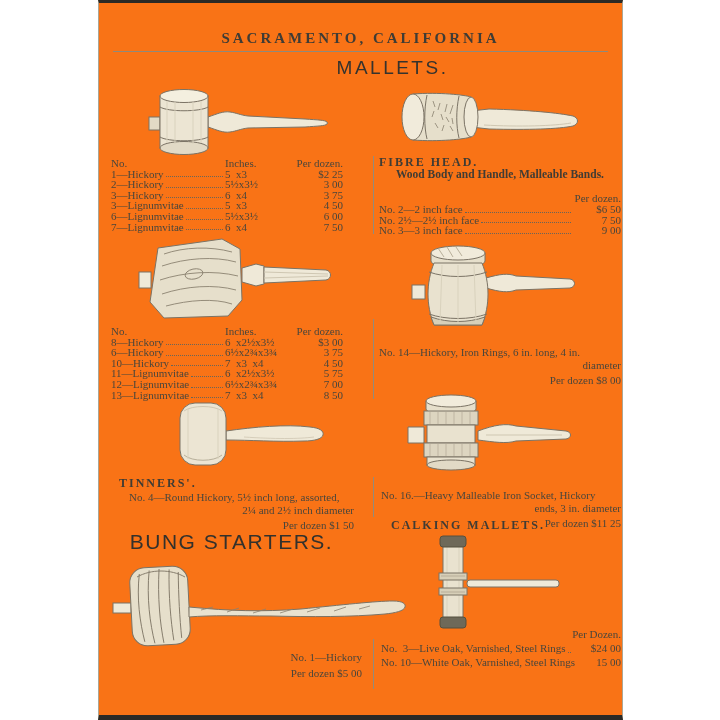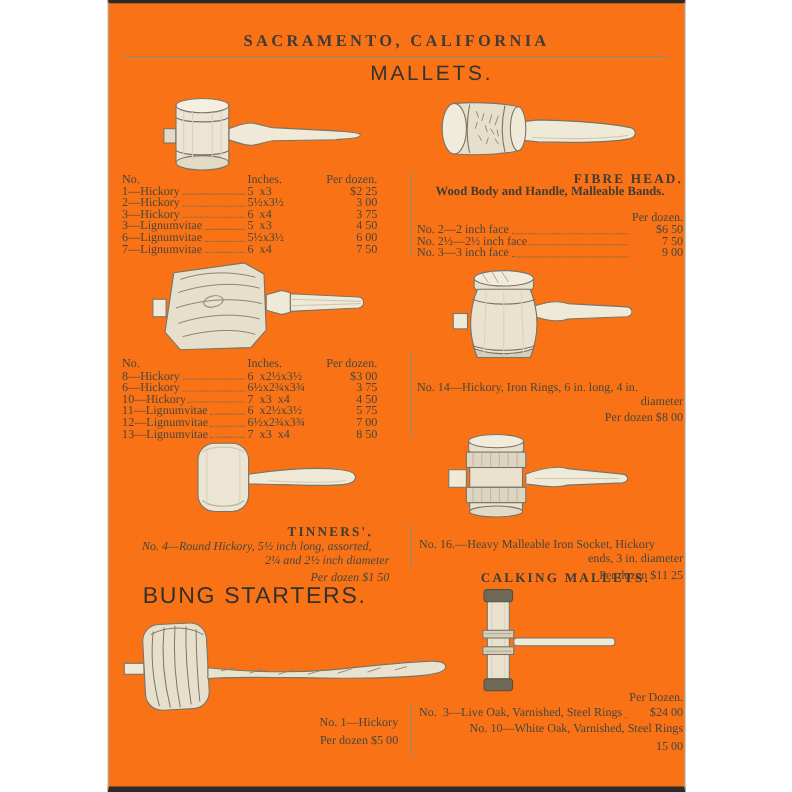--- a/index.html
+++ b/index.html
@@ -18,21 +18,21 @@
   .ptable{font:11px "Liberation Serif",serif;color:#4a463c;}
   .trow{display:flex;align-items:flex-end;height:10.6px;line-height:10.6px;}
   .tlabel,.tsize,.tprice{white-space:pre;}
   .dots{flex:1;border-bottom:1.5px dotted #6b6558;margin:0 2px 2px 2px;}
   .nodots{flex:1;}
   .tsize{width:62px;}
   .tprice{width:56px;text-align:right;}
   .frow{display:flex;align-items:flex-end;height:10.6px;line-height:10.6px;}
   .fprice{width:48px;text-align:right;white-space:pre;}
   .sect{font:bold 12px "Liberation Serif",serif;letter-spacing:2px;
-        color:#403c34;text-align:right;}
+        color:#403c34;text-align:left;}
   .subt{font:bold 11.5px "Liberation Serif",serif;color:#403c34;text-align:center;}
   .perdz{font:11px "Liberation Serif",serif;color:#4a463c;text-align:right;}
   .note{font:11px "Liberation Serif",serif;color:#4a463c;line-height:12.5px;}
   .note .l2{display:flex;align-items:flex-end;padding-left:14px;flex-direction:column;}
   .bigsans{font:21px "Liberation Sans",sans-serif;letter-spacing:1.5px;
         color:#33312c;text-align:center;}
   .vsep{position:absolute;left:274px;width:1px;background:#918c7d;}
   svg{display:block;}
   .outl{stroke:#7b7365;stroke-width:1;fill:none;}
 </style>
@@ -245,21 +245,21 @@
       <rect x="30" y="52" width="54" height="14" fill="#ddd5c0" stroke="#7b7365"></rect>
       <rect x="33" y="66" width="48" height="8" fill="#e9e2cf" stroke="#7b7365"></rect>
       <ellipse cx="57" cy="74" rx="24" ry="5" fill="#e2dac6" stroke="#7b7365"></ellipse>
       <path d="M36,21 L36,33 M44,21 L44,33 M52,21 L52,33 M60,21 L60,33 M68,21 L68,33 M76,21 L76,33" stroke="#b3ab95" stroke-width="0.7"></path>
       <path d="M36,53 L36,65 M44,53 L44,65 M52,53 L52,65 M60,53 L60,65 M68,53 L68,65 M76,53 L76,65" stroke="#b3ab95" stroke-width="0.7"></path>
       <path d="M92,44 L168,44" stroke="#cfc7b2" stroke-width="1"></path>
     </svg>
   </div>
 
   <div class="abs sect" style="left:20px;top:473px;width:220px;">TINNERS'.</div>
-  <div class="abs note" style="left:30px;top:488px;width:225px;font-style:italic;">
+  <div class="abs note" style="left:30px;top:488px;width:225px;">
     <div>No. 4—Round Hickory, 5½ inch long, assorted,</div>
     <div class="l2">
       <span>2¼ and 2½ inch diameter</span>
       <span class="dots"></span>
       <span>Per dozen $1 50</span>
     </div>
   </div>
 
   <div class="abs note" style="left:282px;top:486px;width:240px;">
     <div>No. 16.—Heavy Malleable Iron Socket, Hickory</div>
@@ -306,20 +306,20 @@
     </div>
   </div>
 
   <div class="abs perdz" style="left:342px;top:625px;width:180px;">Per Dozen.</div>
   <div class="abs ptable" style="left:282px;top:638px;width:240px;">
     <div class="frow" style="height:14px;line-height:14px;">
         <span class="tlabel">No.  3—Live Oak, Varnished, Steel Rings</span>
         <span class="dots"></span>
         <span class="fprice">$24 00</span>
       </div>
-    <div class="frow" style="height:14px;line-height:14px;flex-direction:column;">
+    <div class="frow" style="height:14px;line-height:14px;">
         <span class="tlabel">No. 10—White Oak, Varnished, Steel Rings</span>
         <span class="dots"></span>
         <span class="fprice">15 00</span>
       </div>
   </div>
 
 </div>
 
 </body></html>

